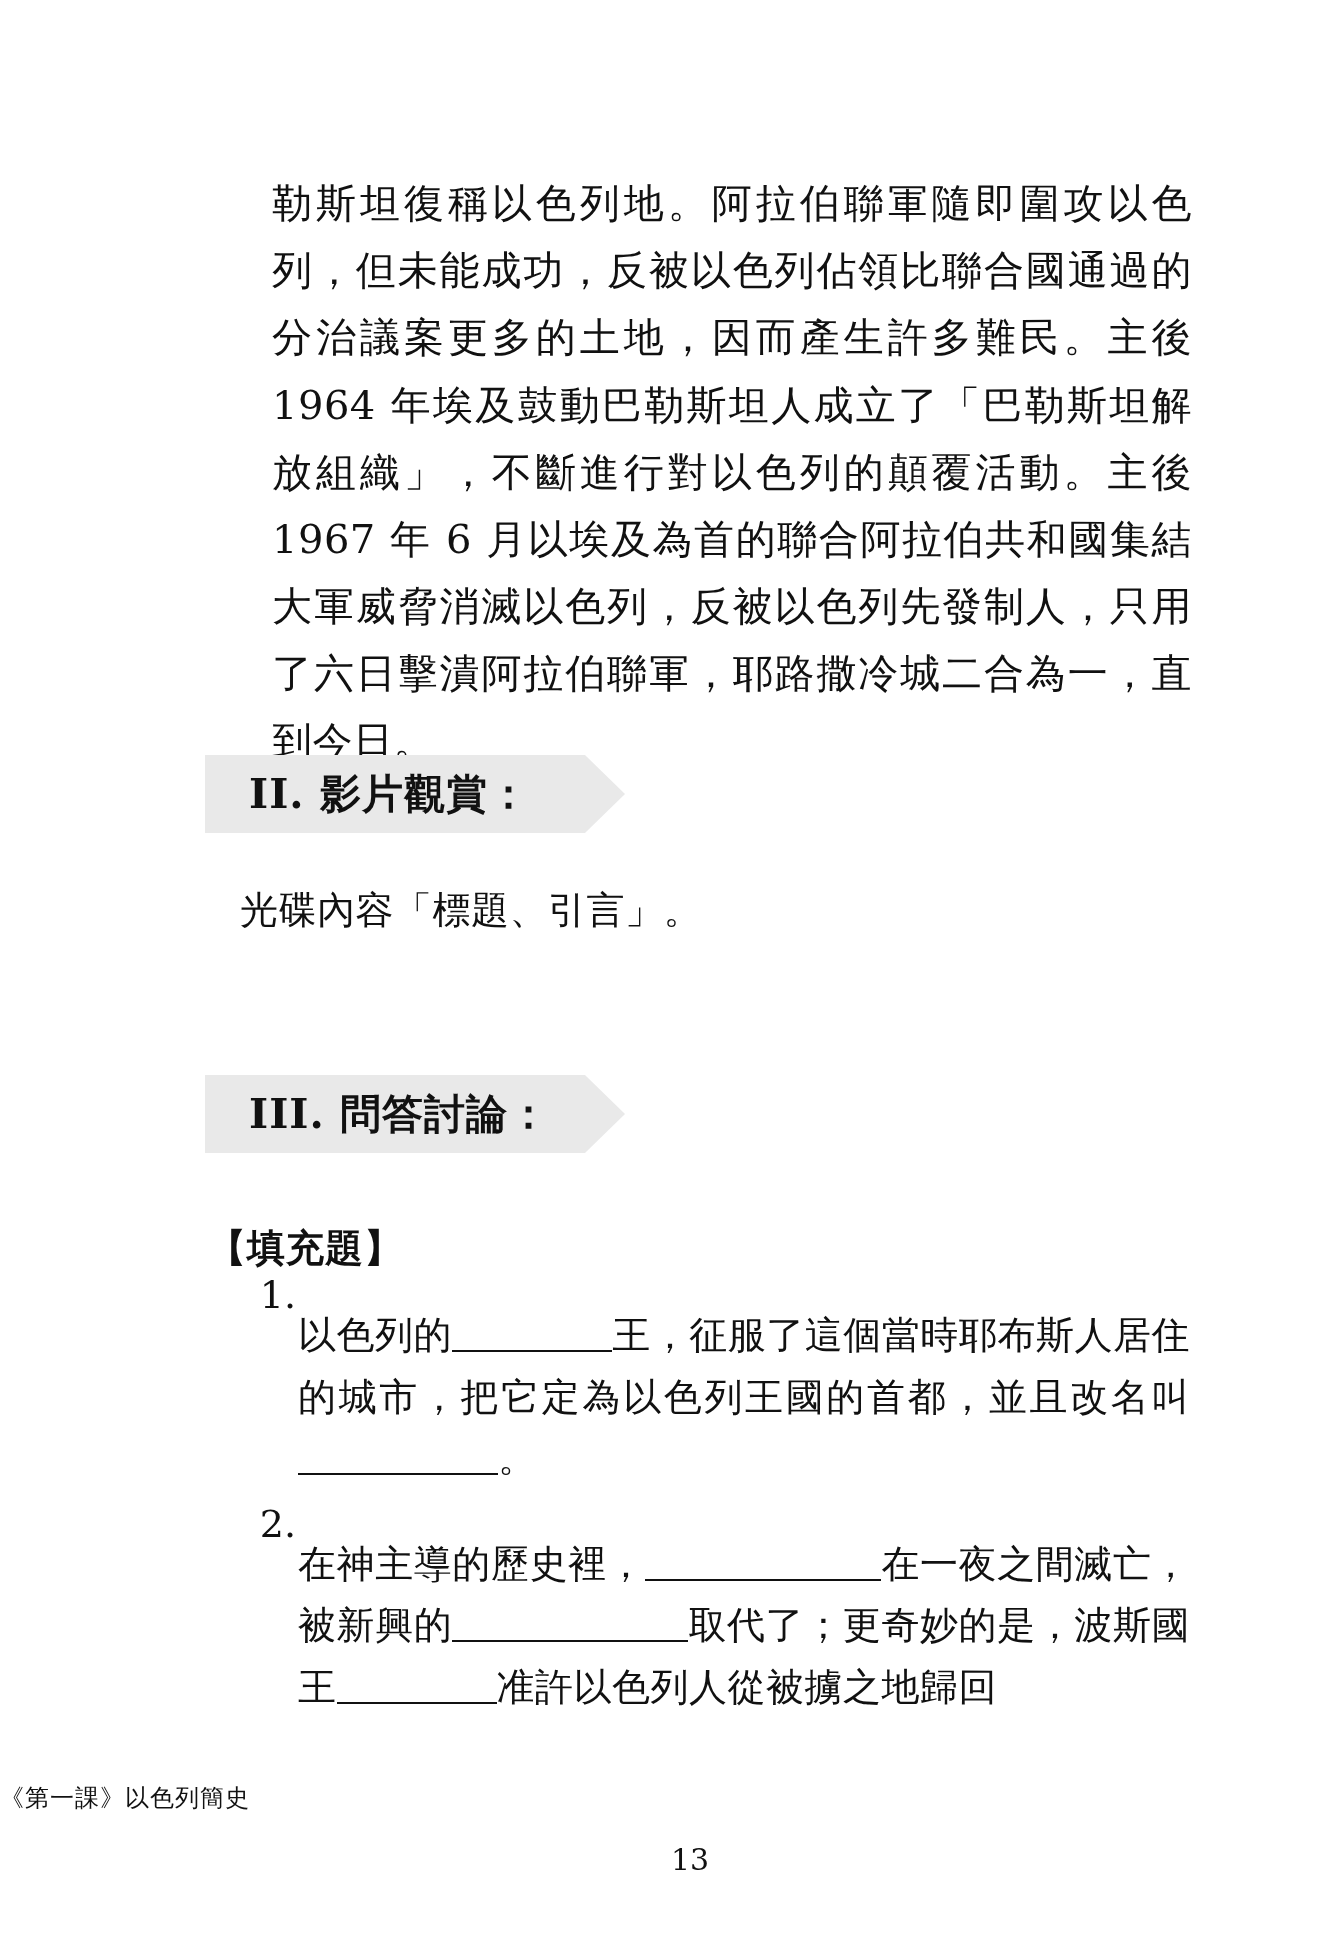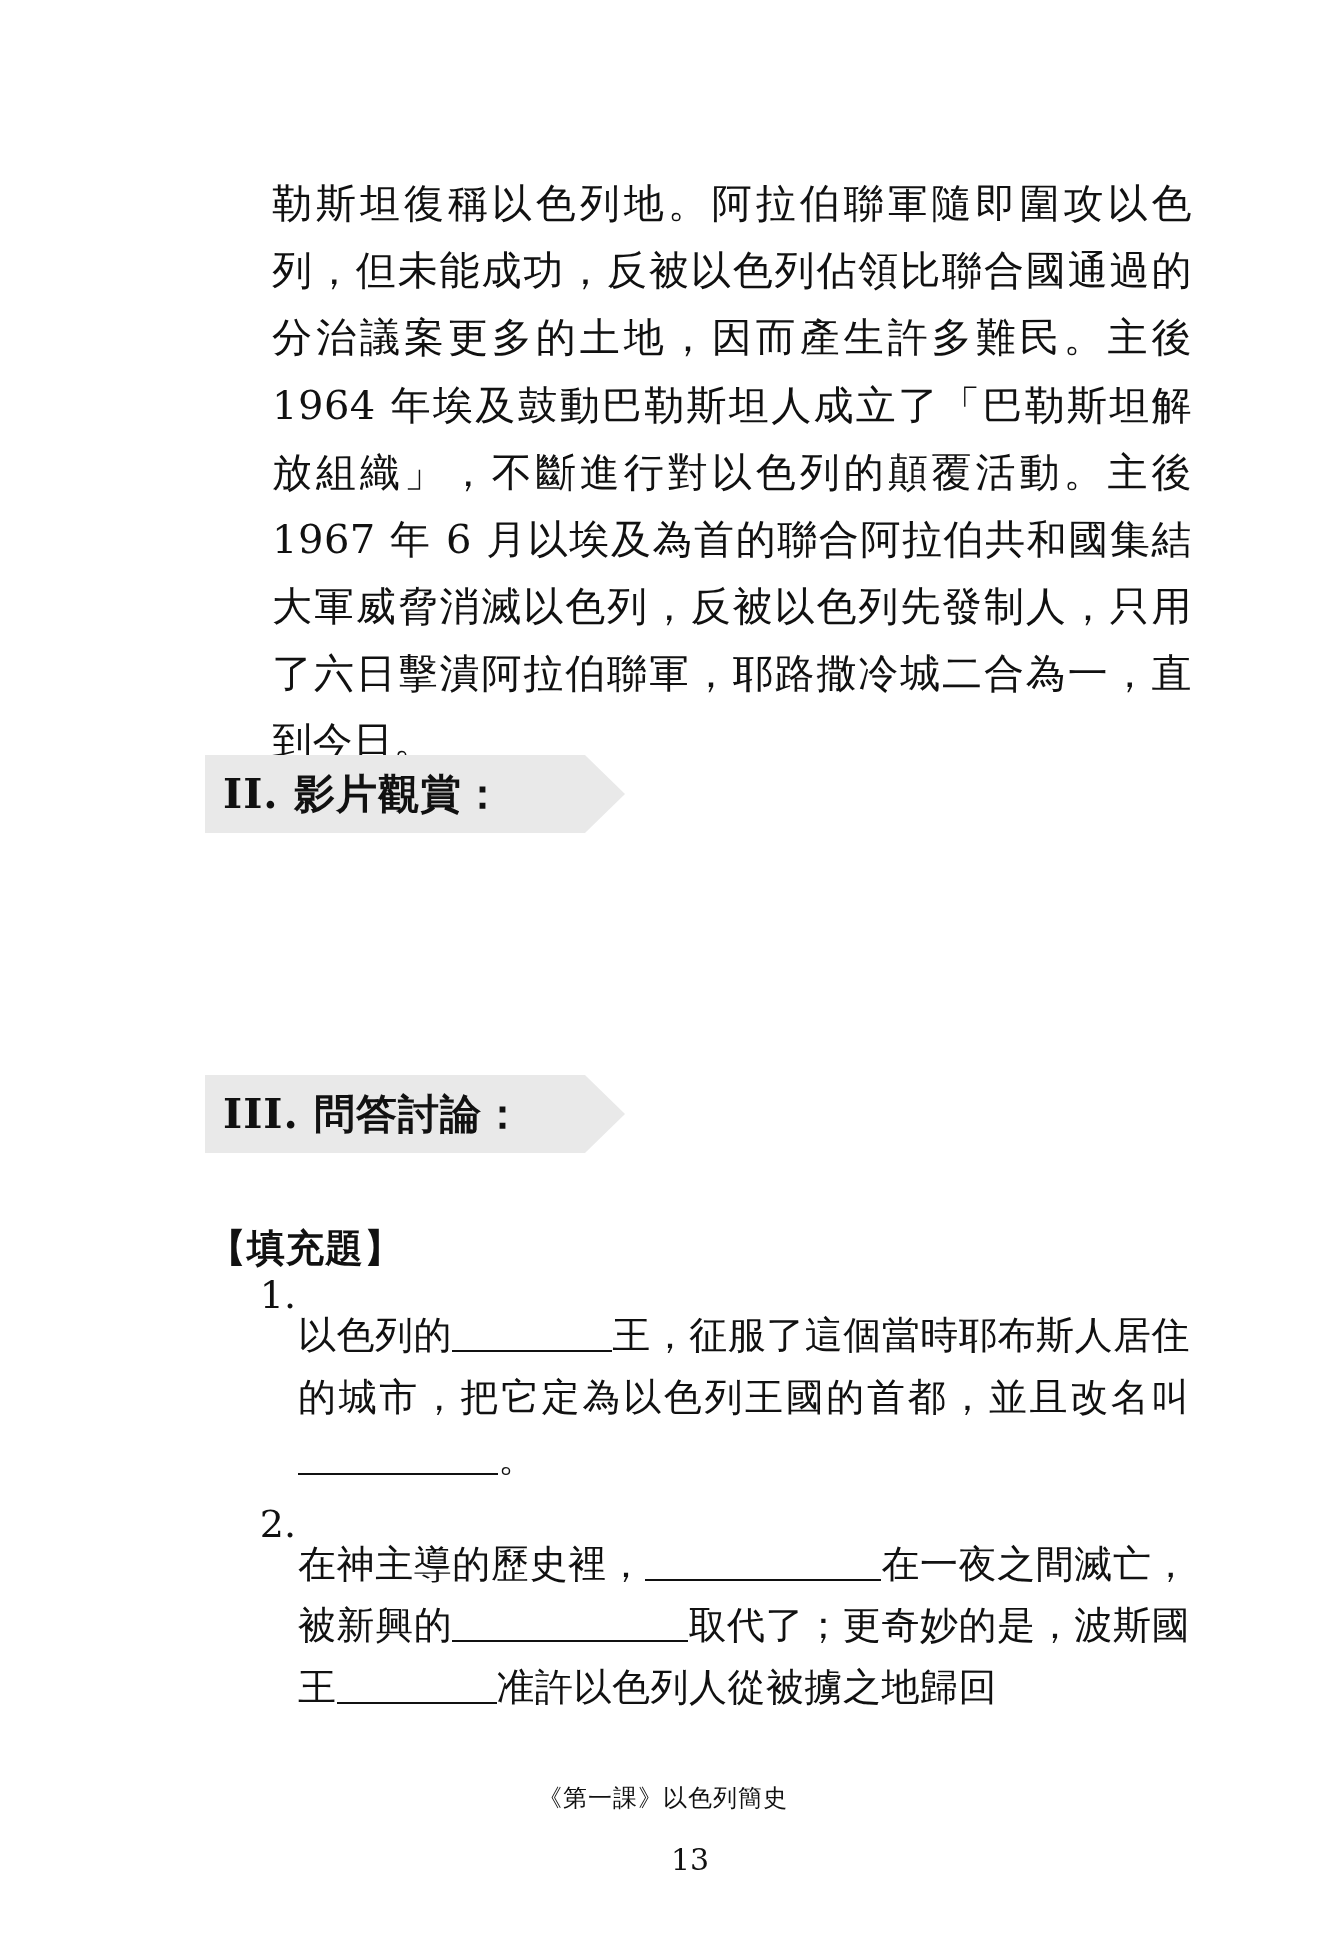--- a/index.html
+++ b/index.html
@@ -48,21 +48,21 @@
     height: 78px;
   }
   .banner .bg {
     position: absolute;
     left: 0; top: 0;
     width: 100%;
     height: 100%;
   }
   .banner .label {
     position: absolute;
-    left: 18px;
+    left: 44px;
     top: 50%;
     transform: translateY(-50%);
     font-size: 41px;
     font-weight: bold;
     letter-spacing: 1px;
     white-space: nowrap;
     color: #111;
   }
 
   .banner-2 { top: 755px; }
@@ -119,21 +119,20 @@
   .blank-s { display: inline-block; width: 160px; border-bottom: 2px solid #111; vertical-align: -4px; }
   .blank-m { display: inline-block; width: 200px; border-bottom: 2px solid #111; vertical-align: -4px; }
   .blank-l { display: inline-block; width: 236px; border-bottom: 2px solid #111; vertical-align: -4px; }
 
   
   .footer-title {
     position: absolute;
     left: 0;
     top: 1782px;
     width: 100%;
-    text-align: center;
     font-size: 24px;
     letter-spacing: 1px;
   }
   .footer-page {
     position: absolute;
     left: 0;
     top: 1842px;
     width: 100%;
     text-align: center;
     font-size: 30px;
@@ -149,20 +148,21 @@
     <p class="para">勒斯坦復稱以色列地。阿拉伯聯軍隨即圍攻以色列，但未能成功，反被以色列佔領比聯合國通過的分治議案更多的土地，因而產生許多難民。主後 1964 年埃及鼓動巴勒斯坦人成立了「巴勒斯坦解放組織」，不斷進行對以色列的顛覆活動。主後 1967 年 6 月以埃及為首的聯合阿拉伯共和國集結大軍威脅消滅以色列，反被以色列先發制人，只用了六日擊潰阿拉伯聯軍，耶路撒冷城二合為一，直到今日。</p>
   </div>
 
   <div class="banner banner-2">
     <svg class="bg" viewBox="0 0 460 78" preserveAspectRatio="none">
       <polygon points="0,0 380,0 420,39 380,78 0,78" fill="#e9e9e9"></polygon>
     </svg>
     <span class="label">II. 影片觀賞：</span>
   </div>
 
+  <div class="video-text">光碟內容「標題、引言」。</div>
 
   <div class="banner banner-3">
     <svg class="bg" viewBox="0 0 460 78" preserveAspectRatio="none">
       <polygon points="0,0 380,0 420,39 380,78 0,78" fill="#e9e9e9"></polygon>
     </svg>
     <span class="label">III. 問答討論：</span>
   </div>
 
   <div class="subhead">【填充題】</div>
 

